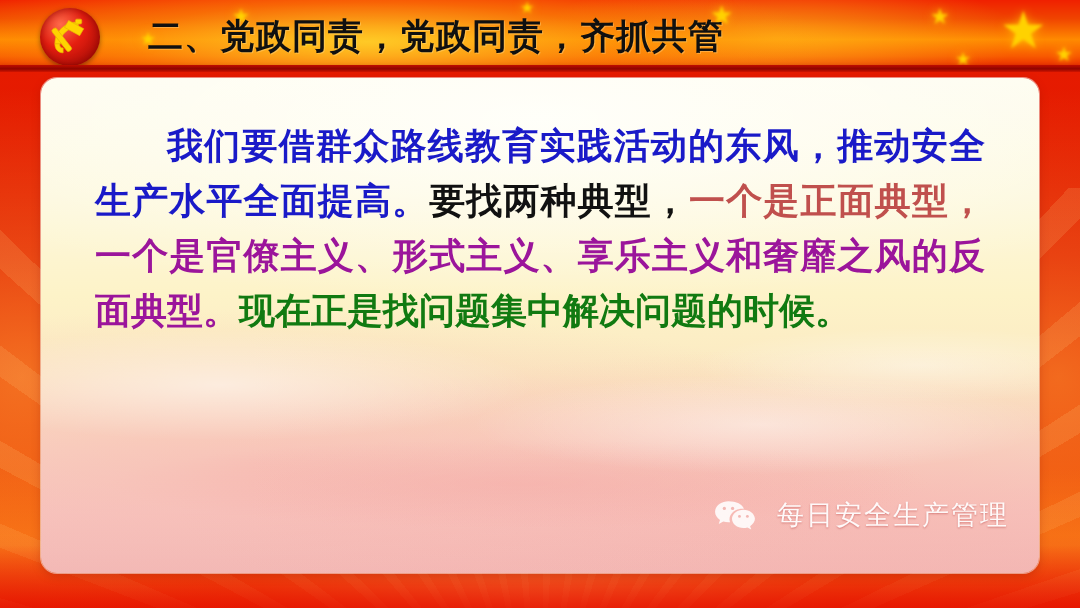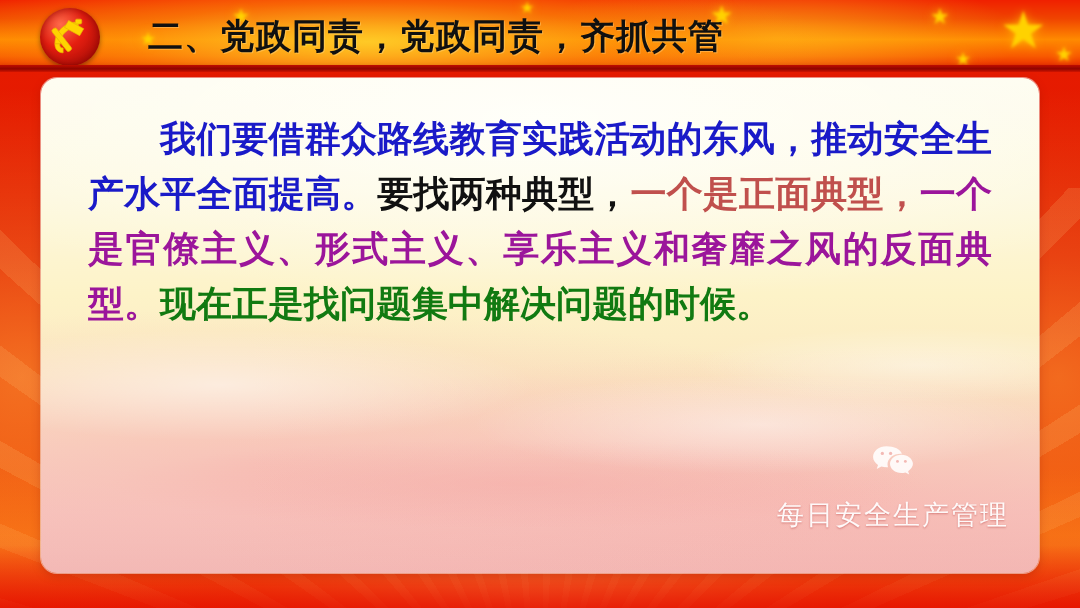--- a/index.html
+++ b/index.html
@@ -147,39 +147,38 @@
     top: 24px;
     width: 922px;
     font-size: 36px;
     font-weight: bold;
     line-height: 55px;
     letter-spacing: 0px;
     text-align: justify;
     text-justify: inter-character;
   }
   .body-text p {
-    margin: 9px;
+    margin: 16px;
     text-indent: 2em;
   }
   .seg-blue   { color: #1A1AC8; }
   .seg-black  { color: #111111; }
   .seg-rose   { color: #C0504D; }
   .seg-purple { color: #9B159B; }
   .seg-green  { color: #117A11; }
 
   
   .watermark {
     position: absolute;
     right: 30px;
     bottom: 40px;
     display: flex;
     align-items: center;
     gap: 20px;
     opacity: .92;
-    flex-direction: column;
   }
   .wm-icon { width: 44px; height: 34px; display: block; }
   .wm-text {
     font-size: 27px;
     color: #FFFFFF;
     letter-spacing: 2px;
     text-shadow: 0 1px 2px rgba(180,60,60,.55);
     white-space: nowrap;
   }
 </style>

